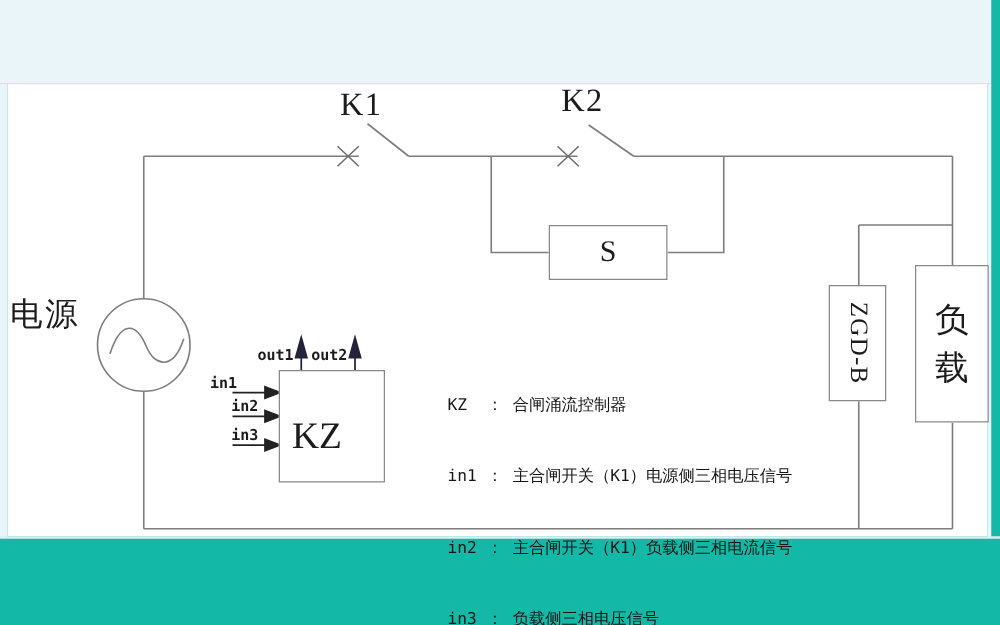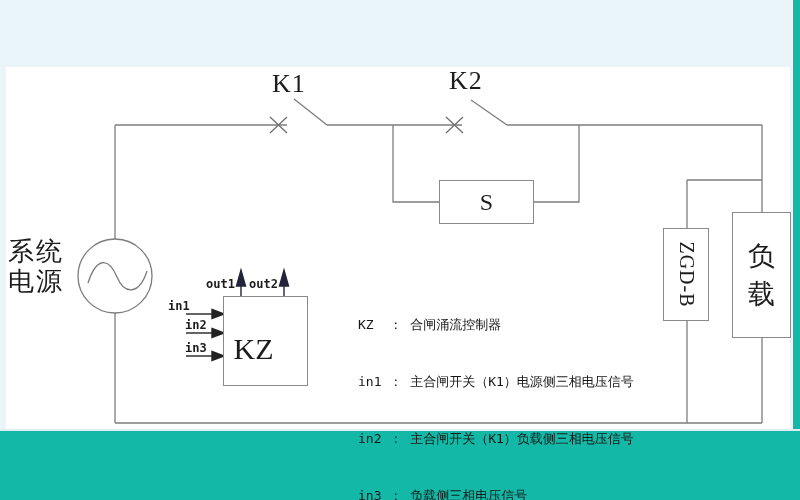--- a/index.html
+++ b/index.html
@@ -93,21 +93,20 @@
       <polygon points="236.5,286 245.5,286 241,270"></polygon>
       <path d="M284,296 V284"></path>
       <polygon points="279.5,286 288.5,286 284,270"></polygon>
     </g>
   </svg>
 
   <div class="lbl switch-lbl" id="k1-label">K1</div>
   <div class="lbl switch-lbl" id="k2-label">K2</div>
 
   <div class="lbl" id="source-label">
-    <div>系统</div>
     <div>电源</div>
   </div>
 
   <div class="lbl port" id="port-out1">out1</div>
   <div class="lbl port" id="port-out2">out2</div>
   <div class="lbl port" id="port-in1">in1</div>
   <div class="lbl port" id="port-in2">in2</div>
   <div class="lbl port" id="port-in3">in3</div>
 
   <div class="box" id="s-box">
@@ -123,21 +122,21 @@
   </div>
 
   <div class="box" id="load-box">
     <span>负</span>
     <span>载</span>
   </div>
 
   <div id="legend">
     <div>KZ  ： 合闸涌流控制器</div>
     <div>in1 ： 主合闸开关（K1）电源侧三相电压信号</div>
-    <div>in2 ： 主合闸开关（K1）负载侧三相电压信号</div>
+    <div>in2 ： 主合闸开关（K1）负载侧三相电流信号</div>
     <div>in3 ： 负载侧三相电压信号</div>
     
     
     
     
   </div>
 
 </div>
 
 </body></html>

